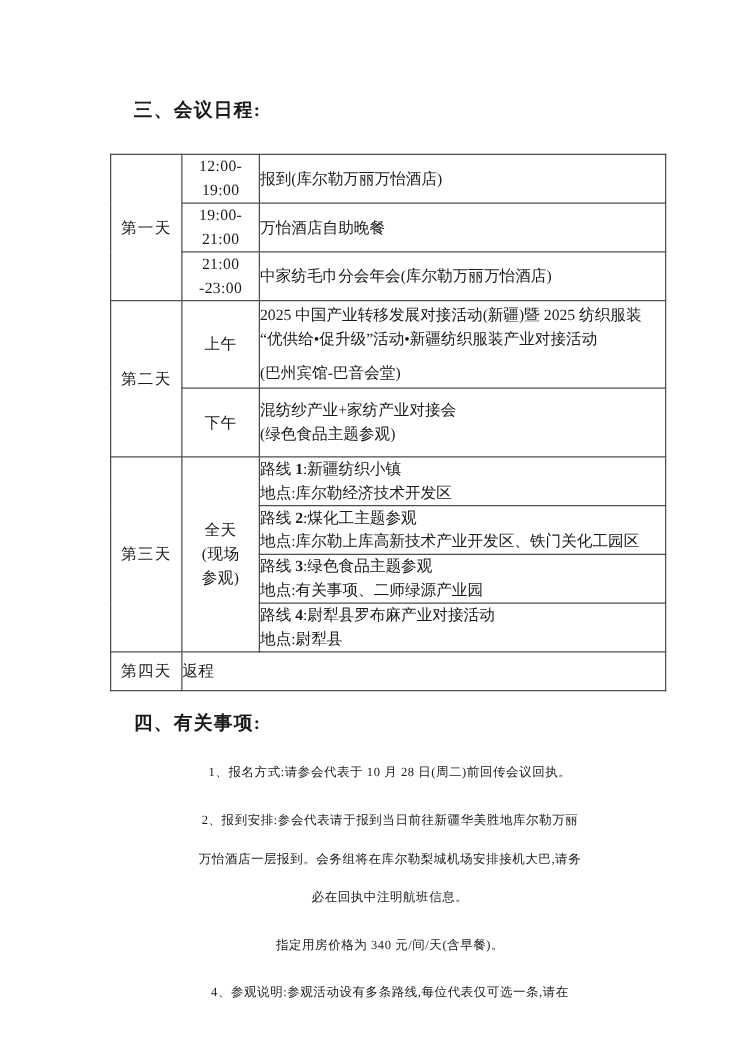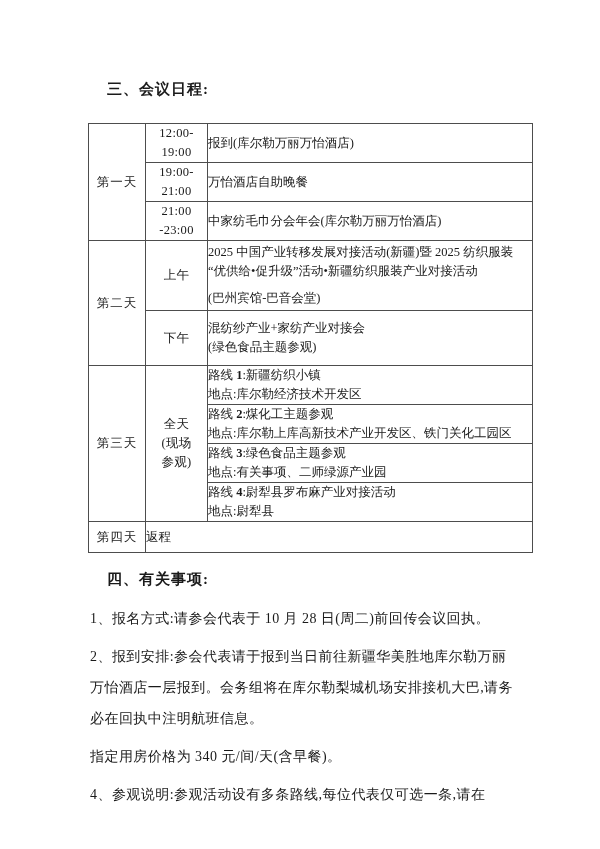--- a/index.html
+++ b/index.html
@@ -49,24 +49,25 @@
   td.act div{white-space:nowrap;}
   .venue{margin-top:8px;}
   .rnum{font-weight:bold;}
   tr.r38{height:38px;} tr.r37{height:37px;} tr.r39{height:39px;}
   tr.r70{height:70px;} tr.r41{height:55px;} tr.r36{height:36px;}
   tr.r31{height:31px;}
   .matters-title{margin-top:15px;}
   .paras{margin-top:13px;}
   .para{margin:0 0 7px 2px;}
   .para .pline{
-    font-size:14px;
+    font-size:10px;
     line-height:31px;
     letter-spacing:0.45px;
     white-space:nowrap;
+    text-align:center;
   }
 </style>
 </head>
 <body>
 
 <div class="page">
   <div class="content">
 
     <div class="sec-title">三、会议日程:</div>
 

